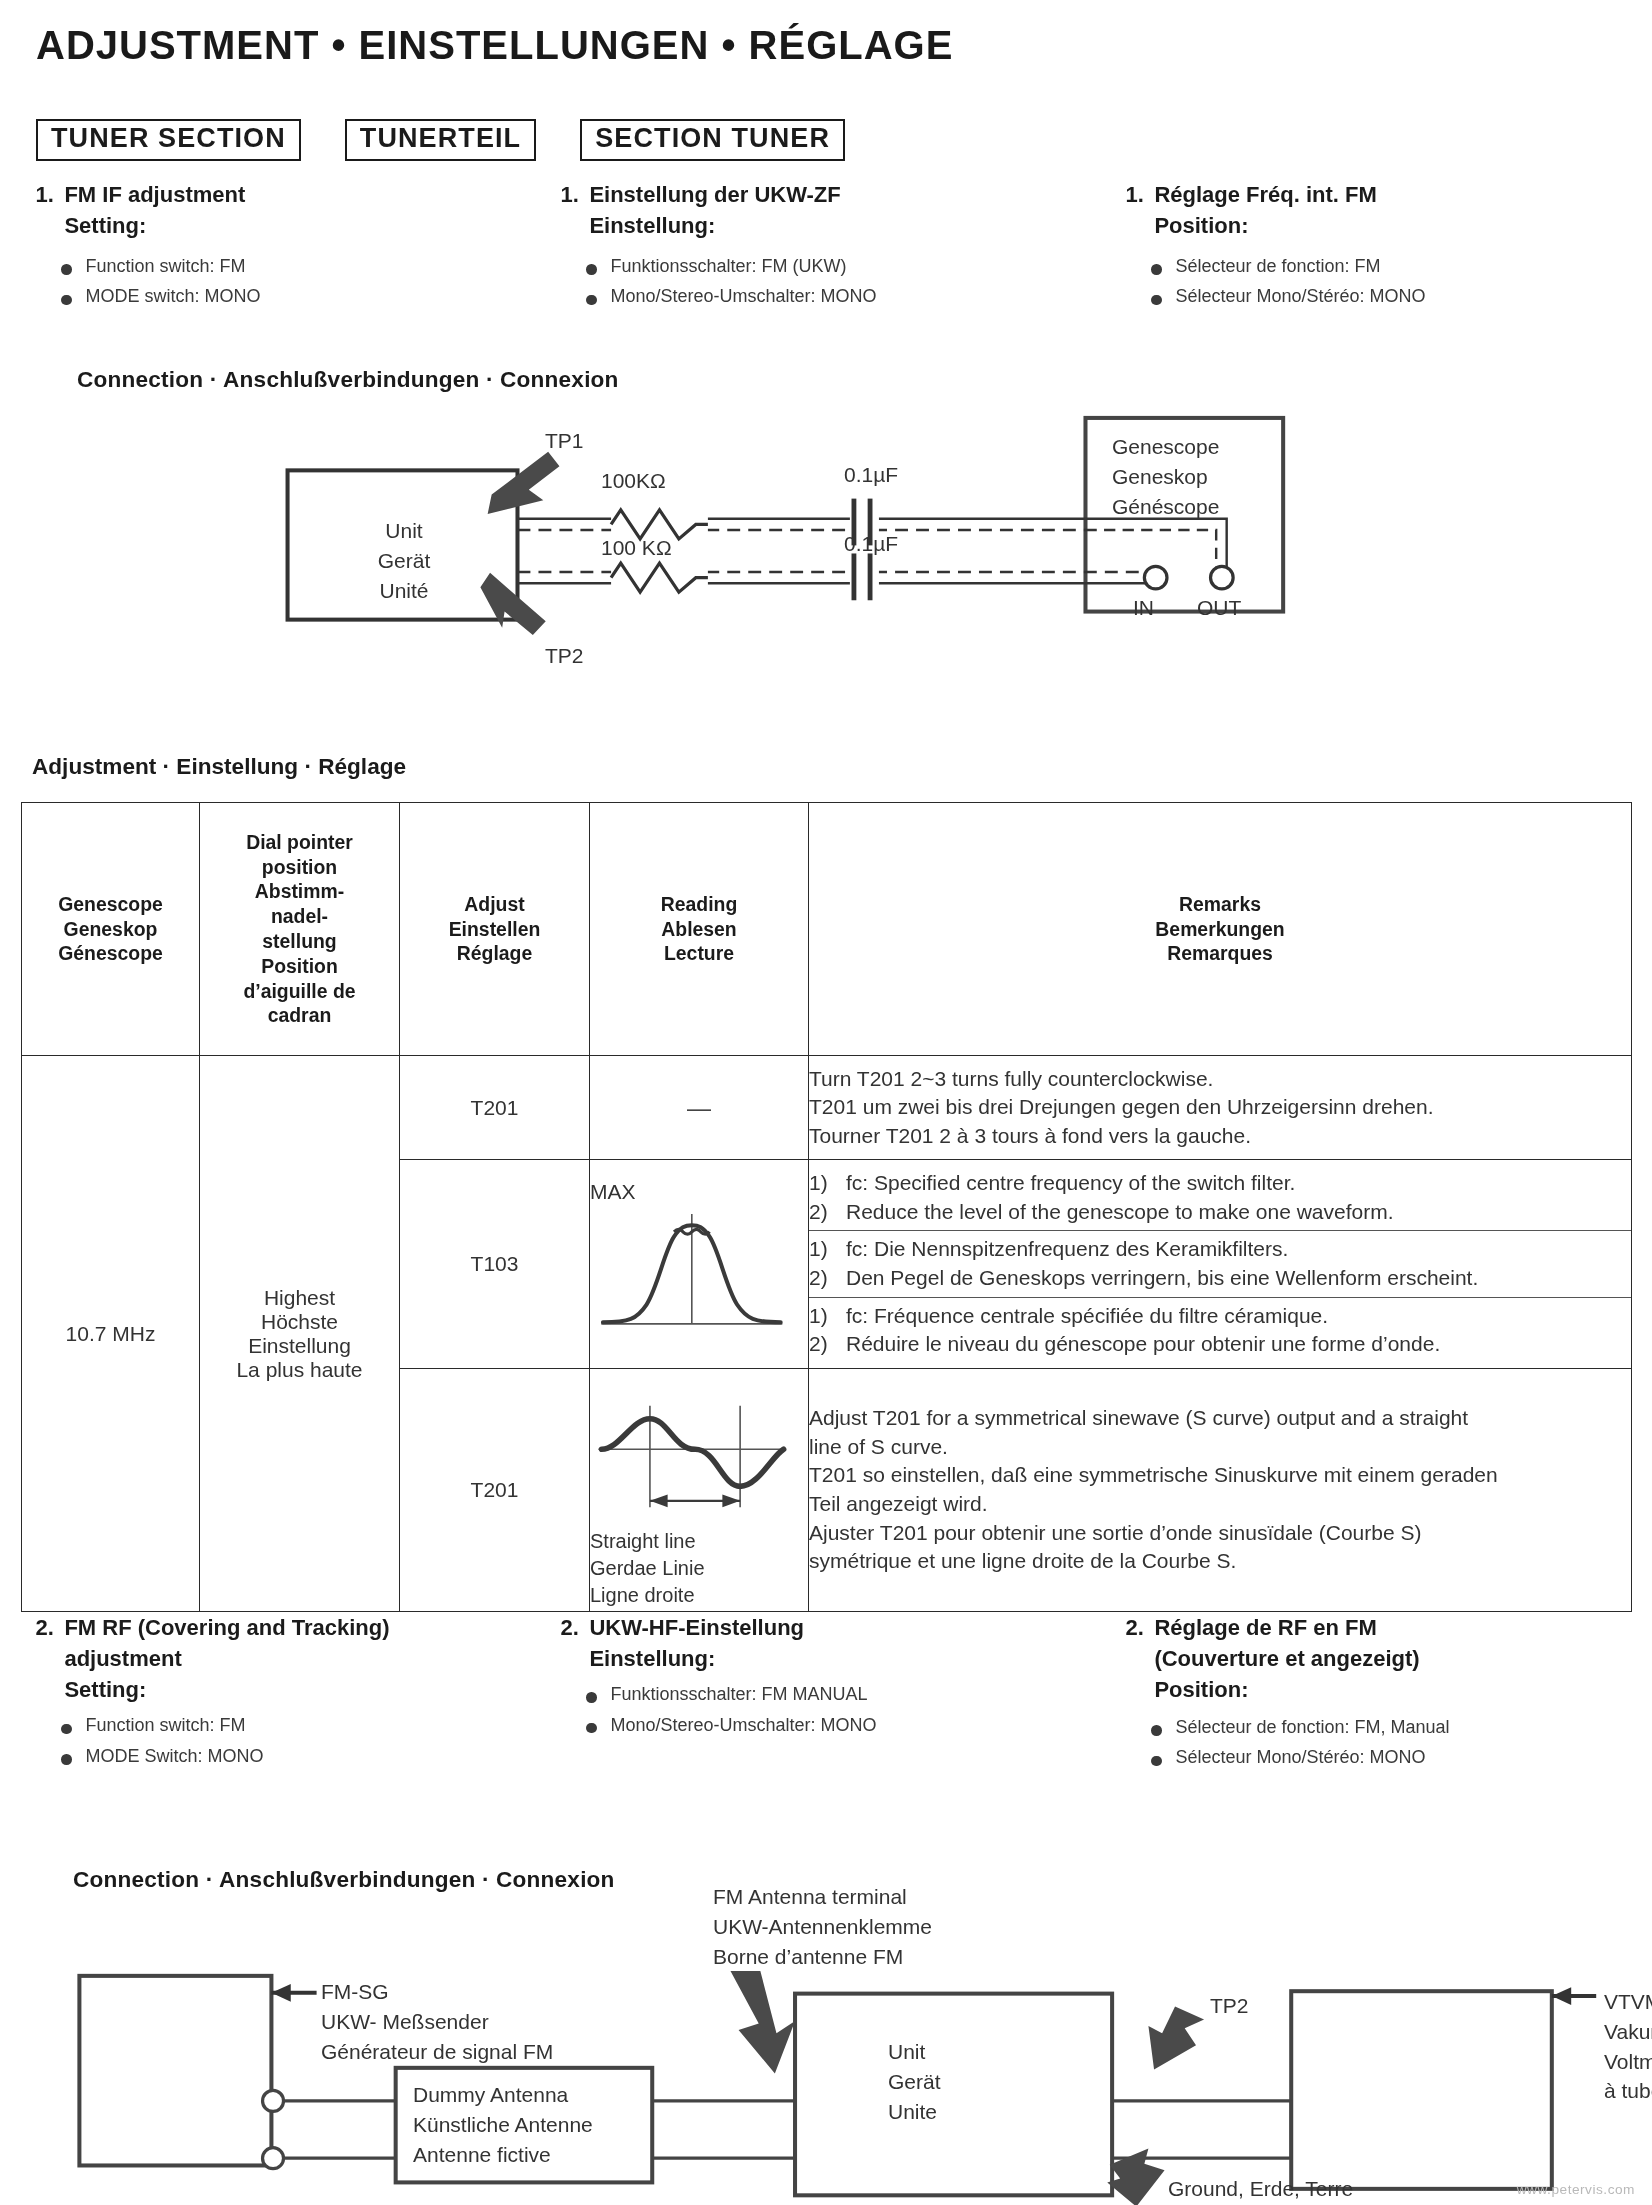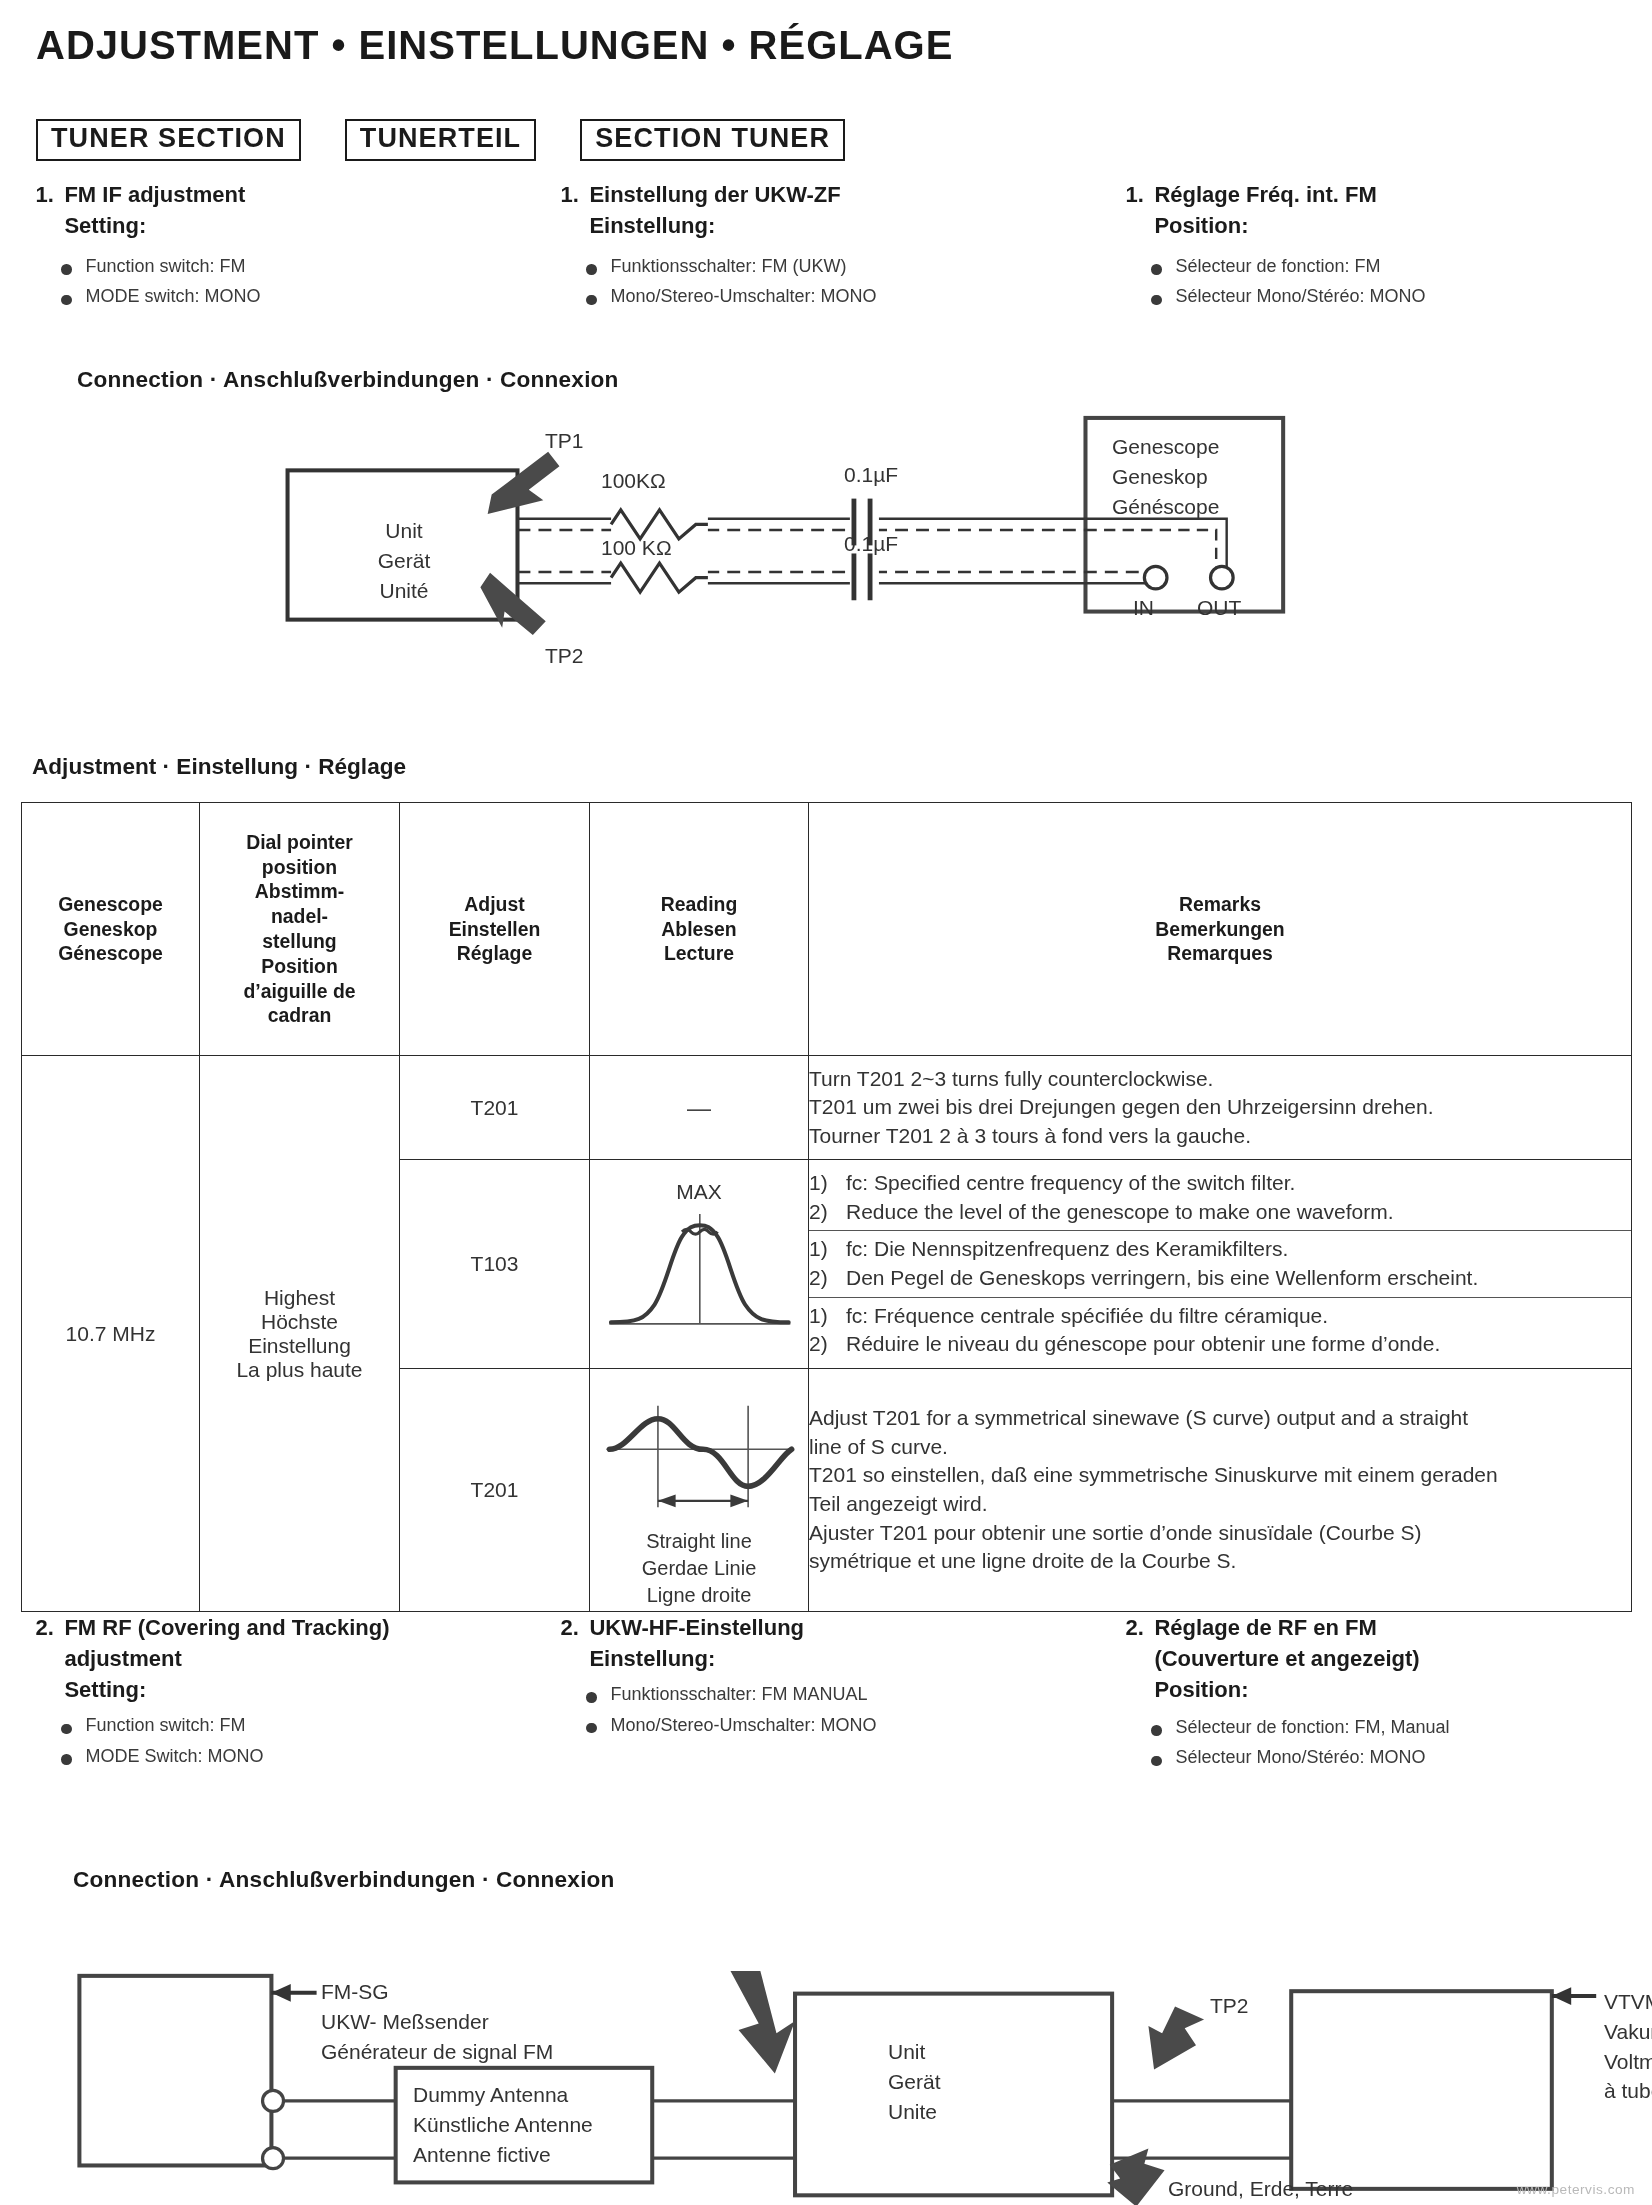--- a/index.html
+++ b/index.html
@@ -172,21 +172,20 @@
   .rline { display: block; white-space: nowrap; }
   .numlist { display: block; }
   .numlist .li { display: flex; white-space: nowrap; }
   .numlist .li .n { flex: 0 0 37px; }
   .hrule {
     border: none;
     border-top: 1.3px solid #555;
     margin: 4px 0 4px 0;
   }
   .wave-cell {
-    text-align: center;
     padding: 4.8px 0 6.5px 0;
   }
   .wave-label {
     font-size: 20px;
     color: #333;
     line-height: 1.35;
   }
   .maxlabel {
     font-size: 21px;
     color: #333;
@@ -570,20 +569,25 @@
       <polygon points="1923,2474 1947,2463 1947,2485" fill="#333"></polygon>
     </g>
   </svg>
 
   <div class="dlabel" style="left:321px; top:1977px;">
     <div>FM-SG</div>
     <div>UKW- Meßsender</div>
     <div>Générateur de  signal FM</div>
   </div>
 
+  <div class="dlabel" style="left:713px; top:1882px;">
+    <div>FM Antenna terminal</div>
+    <div>UKW-Antennenklemme</div>
+    <div>Borne d’antenne FM</div>
+  </div>
 
   <div class="dlabel" style="left:413px; top:2080px;">
     <div>Dummy Antenna</div>
     <div>Künstliche Antenne</div>
     <div>Antenne fictive</div>
   </div>
 
   <div class="dlabel" style="left:888px; top:2037px; width:137px; text-align:left;">
     <div>Unit</div>
     <div>Gerät</div>

